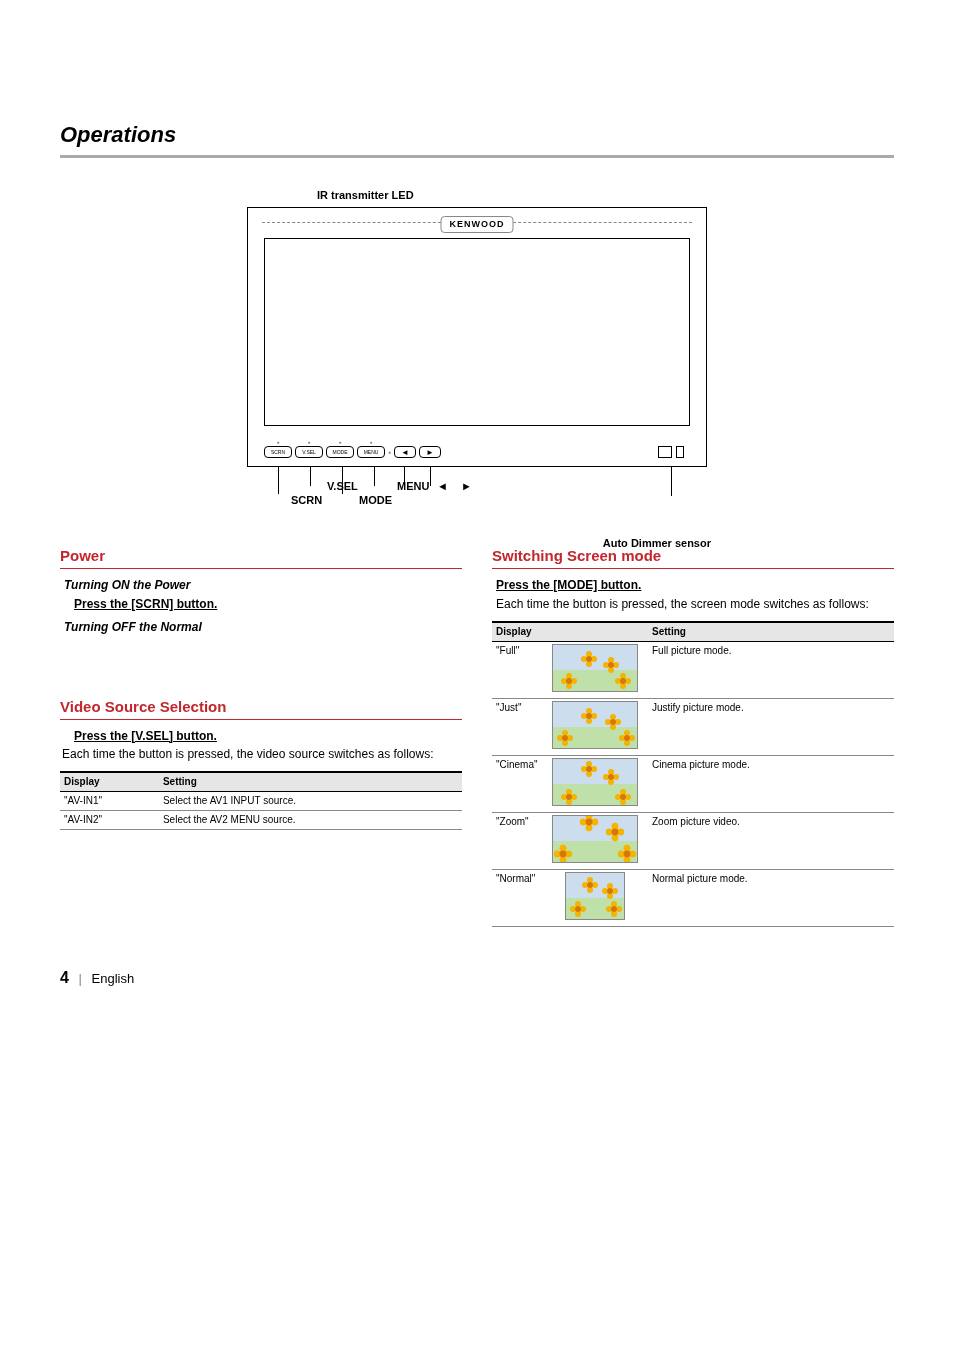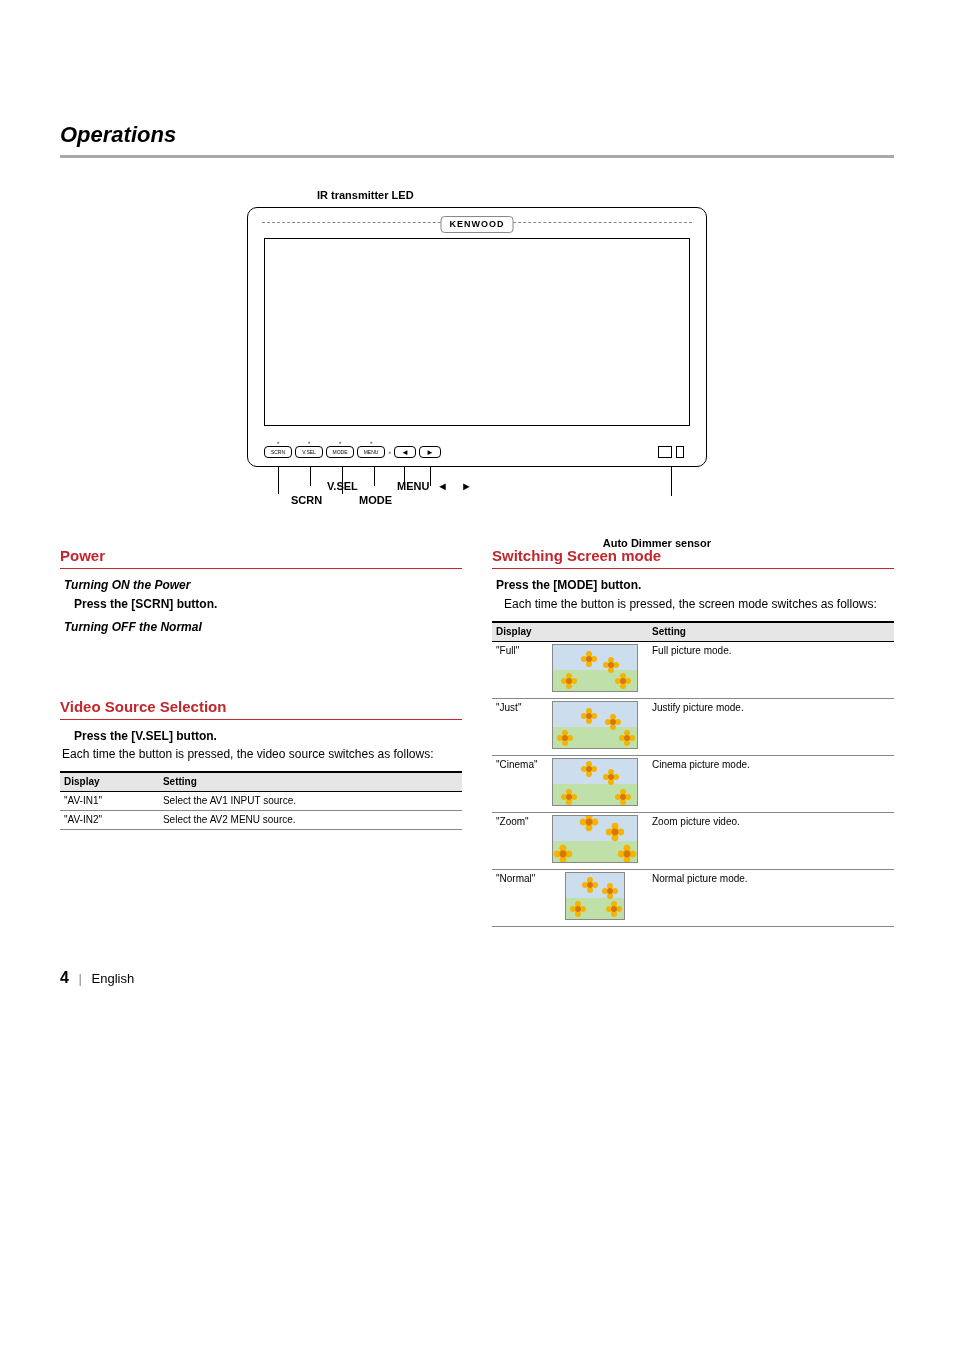--- a/index.html
+++ b/index.html
@@ -1,38 +1,38 @@
 <!DOCTYPE html>
 <html><head>
 <meta charset="utf-8">
 <style>
   * { margin:0; padding:0; box-sizing:border-box; }
   body { background:#fff; font-family:"Helvetica Neue",Arial,sans-serif; color:#000; width:954px; margin:0 auto; padding:120px 60px 60px 60px; font-size:12px; line-height:1.4; }
   .page { position:relative; }
   h1.section-title { font-style:italic; font-weight:bold; font-size:22px; border-bottom:3px solid #aaa; padding-bottom:4px; margin-bottom:30px; }
   .diagram { width:460px; margin:10px auto 30px auto; position:relative; }
-  .monitor-box { border:1px solid #000; border-radius:10px; height:260px; position:relative; background:#fff; }
+  .monitor-box { border:1px solid #000; border-radius:0; height:260px; position:relative; background:#fff; }
   .monitor-top-dashed { position:absolute; top:14px; left:14px; right:14px; border-top:1px dashed #888; }
   .kenwood-badge { position:absolute; top:8px; left:50%; transform:translateX(-50%); font-size:9px; letter-spacing:1px; padding:1px 8px; border:1px solid #888; border-radius:4px; background:#fff; font-weight:bold; }
   .monitor-screen { position:absolute; top:30px; left:16px; right:16px; bottom:40px; border:1px solid #000; }
   .monitor-buttons { position:absolute; bottom:8px; left:16px; display:flex; gap:3px; align-items:center; }
   .btn-rect { width:28px; height:12px; border:1px solid #000; border-radius:4px; font-size:5px; display:flex; align-items:center; justify-content:center; position:relative; }
   .btn-dot-top { position:absolute; top:-8px; font-size:5px; color:#888; }
   .btn-arrow { width:22px; height:12px; border:1px solid #000; border-radius:4px; display:flex; align-items:center; justify-content:center; font-size:8px; }
   .sensor-group { position:absolute; bottom:8px; right:22px; display:flex; gap:4px; }
   .sensor-big { width:14px; height:12px; border:1px solid #000; }
   .sensor-small { width:8px; height:12px; border:1px solid #000; }
   .lead-line { position:absolute; border-left:1px solid #000; }
   .ir-label { text-align:left; font-size:11px; font-weight:bold; margin-bottom:4px; margin-left:70px; }
   .auto-dimmer { position:absolute; bottom:-36px; right:-4px; font-size:11px; font-weight:bold; }
   .two-col { display:flex; gap:30px; margin-top:20px; }
   .col { flex:1; }
   h2.feature { color:#c1272d; font-size:15px; font-weight:bold; border-bottom:1px solid #c1272d; padding-bottom:2px; margin-bottom:8px; }
   .sub-italic { font-style:italic; font-weight:bold; font-size:12px; margin-left:4px; margin-top:6px; }
-  .instruction { font-weight:bold; font-size:12px; margin-left:14px; margin-top:2px; }
+  .instruction { font-weight:bold; font-size:12px; margin-left:14px; margin-top:2px;text-decoration:underline; }
   .body-text { font-size:12px; margin-left:2px; margin-top:2px; font-weight:normal; }
   .body-text-nomargin { font-size:12px; margin-top:2px; }
   table.src-table { width:100%; border-collapse:collapse; margin-top:8px; font-size:10px; }
   table.src-table th { text-align:left; font-weight:bold; padding:2px 4px; background:#e6e6e6; border-bottom:1px solid #000; border-top:2px solid #000; }
   table.src-table td { padding:2px 4px; border-bottom:1px solid #888; }
   table.screen-table { width:100%; border-collapse:collapse; margin-top:8px; font-size:10px; }
   table.screen-table th { text-align:left; font-weight:bold; padding:2px 4px; background:#e6e6e6; border-bottom:1px solid #000; border-top:2px solid #000; }
   table.screen-table td { padding:2px 4px; border-bottom:1px solid #888; vertical-align:top; }
   .mode-img { display:inline-block; width:86px; height:48px; border:1px solid #888; position:relative; overflow:hidden; }
   .mode-img .bg-sky { position:absolute; inset:0; background:linear-gradient(#cde 0%, #cde 55%, #bfe0a8 55%, #bfe0a8 100%); }
@@ -144,21 +144,21 @@
             <td>"AV-IN2"</td>
             <td>Select the AV2 MENU source.</td>
           </tr>
         </tbody>
       </table>
     </div>
 
     <div class="col">
       <h2 class="feature">Switching Screen mode</h2>
       <div class="instruction" style="margin-left:4px;">Press the [MODE] button.</div>
-      <div class="body-text-nomargin" style="margin-left:12px;">Each time the button is pressed, the screen mode switches as follows:</div>
+      <div class="body-text-nomargin" style="margin-left:4px;">Each time the button is pressed, the screen mode switches as follows:</div>
 
       <table class="screen-table">
         <thead>
           <tr>
             <th style="width:56px;">Display</th>
             <th style="width:100px;"></th>
             <th>Setting</th>
           </tr>
         </thead>
         <tbody>

